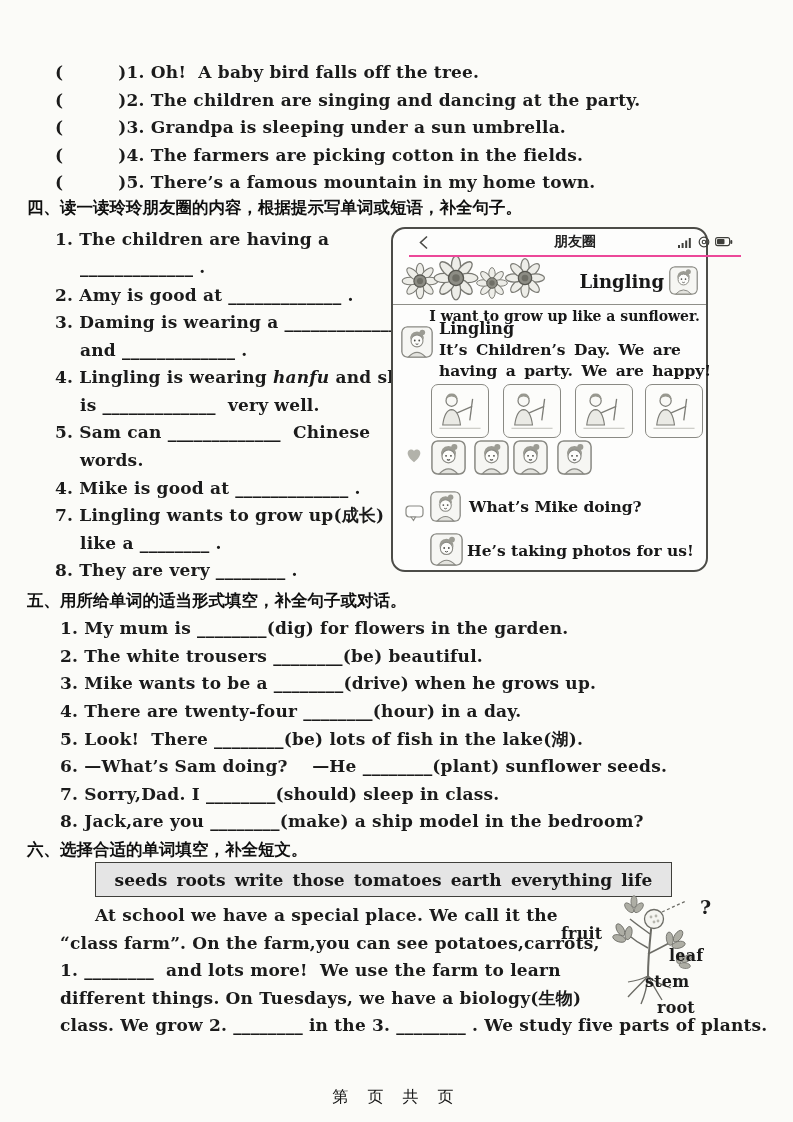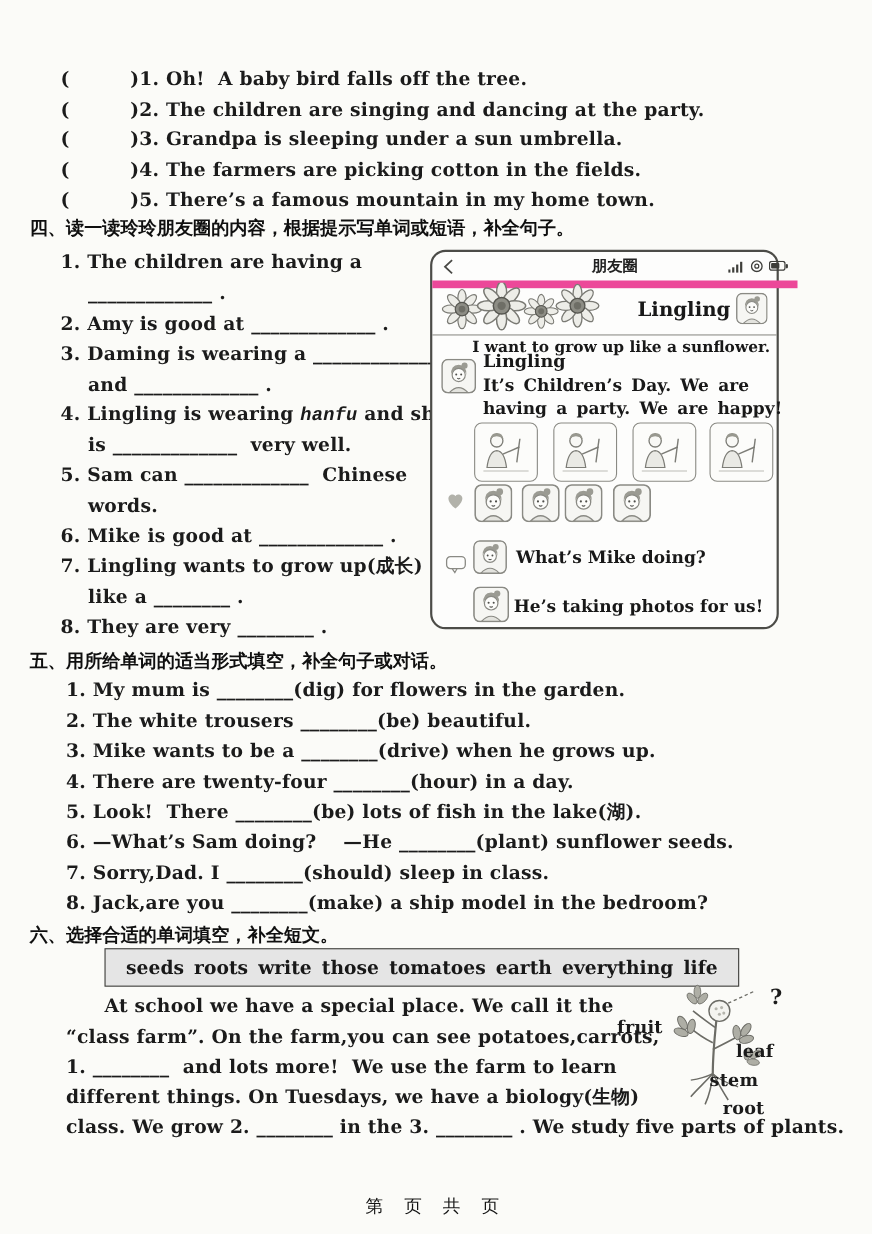--- a/index.html
+++ b/index.html
@@ -5,27 +5,27 @@
   html,body{margin:0;padding:0;background:#e8e8e6;}
   .page{position:relative;width:793px;height:1122px;margin:0 auto;background:#fbfbf8;overflow:hidden;
         font-family:"DejaVu Serif","Liberation Serif",serif;color:#181818;}
   .en{position:absolute;font-family:"DejaVu Serif","Liberation Serif",serif;font-weight:600;
       font-size:17px;line-height:1.2;white-space:pre;color:#1b1b1b;letter-spacing:.2px;}
   .cn{position:absolute;font-family:"DejaVu Sans","Liberation Sans",sans-serif;font-weight:700;
       font-size:16.5px;white-space:pre;color:#0f0f0f;}
   .cont{left:80px;}
   .q{left:55px;}
   .s5{left:60px;}
-  .ital{font-style:italic;font-family:Liberation Mono, monospace;}
+  .ital{font-style:italic;}
 
   
   .phone{position:absolute;left:391px;top:227px;width:317px;height:345px;background:#fdfdfc;
          border:2px solid #4c4c48;border-radius:14px;box-sizing:border-box;}
   .ph-el{position:absolute;}
-  .ph-header{position:absolute;left:0;top:0;width:100%;height:26px;border-bottom:7px solid #ec4899;padding-left:19px;}
+  .ph-header{position:absolute;left:16px;top:0;width:100%;height:26px;border-bottom:2px solid #ec4899;padding-left:19px;}
   .ph-title{position:absolute;left:0;top:4px;width:100%;text-align:center;
             font-family:"DejaVu Sans","Liberation Sans",sans-serif;font-weight:700;font-size:14px;color:#222;}
   .ph-status{position:absolute;right:8px;top:7px;display:flex;gap:5px;align-items:center;}
   .ph-divider{position:absolute;left:0;top:75px;width:100%;border-top:1px solid #8f8f89;}
   .ph-name{position:absolute;right:42px;top:42px;font-weight:700;font-size:18px;}
   .ph-motto{position:absolute;right:6px;top:79px;font-weight:600;font-size:14px;margin-left:20px;}
   .avbox{position:absolute;border-radius:6px;overflow:hidden;}
   .avbox svg{display:block;width:100%;height:100%;}
   .post-name{position:absolute;left:46px;top:90px;font-weight:700;font-size:16px;}
   .post-line{position:absolute;left:46px;font-weight:700;font-size:15.5px;white-space:pre;word-spacing:3px;}
@@ -103,21 +103,21 @@
   <div>
     <div class="en q" style="top:229px">1. The children are having a</div>
     <div class="en cont" style="top:257px">_____________ .</div>
     <div class="en q" style="top:285px">2. Amy is good at _____________ .</div>
     <div class="en q" style="top:312px">3. Daming is wearing a _____________</div>
     <div class="en cont" style="top:340px">and _____________ .</div>
     <div class="en q" style="top:367px"><span>4. Lingling is wearing </span><span class="ital">hanfu</span><span> and she</span></div>
     <div class="en cont" style="top:395px">is _____________  very well.</div>
     <div class="en q" style="top:422px">5. Sam can _____________  Chinese</div>
     <div class="en cont" style="top:450px">words.</div>
-    <div class="en q" style="top:478px">6. Mike is good at _____________ .</div>
+    <div class="en q" style="top:478px">4. Mike is good at _____________ .</div>
     <div class="en q" style="top:505px">7. Lingling wants to grow up(成长)</div>
     <div class="en cont" style="top:533px">like a ________ .</div>
     <div class="en q" style="top:560px">8. They are very ________ .</div>
   </div>
 
   <div class="phone">
     <div class="ph-header">
       <svg class="ph-el" style="left:10px;top:6px" width="10" height="15">
         <polyline points="8,1.5 1.5,7.5 8,13.5" fill="none" stroke="#4a4a46" stroke-width="1.6"></polyline>
       </svg>

